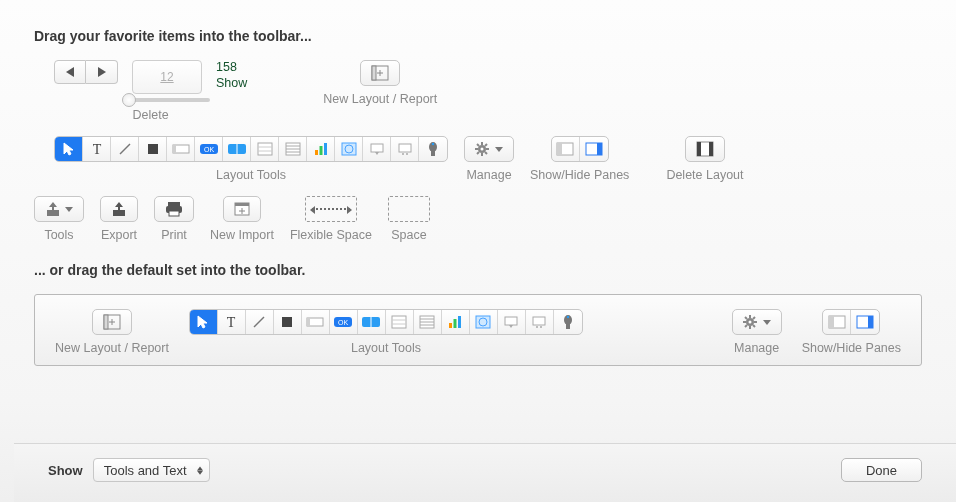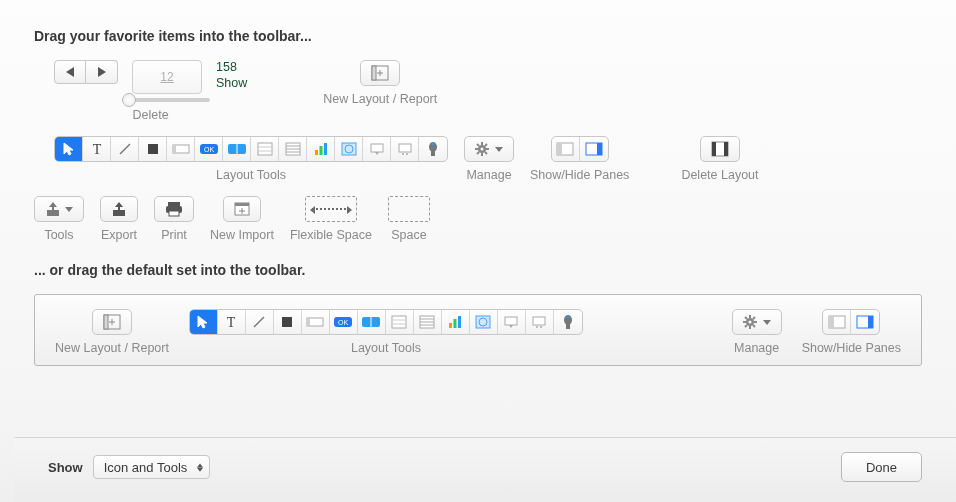--- a/index.html
+++ b/index.html
@@ -174,21 +174,21 @@
   position:absolute;
   right:6px; top:50%;
   transform: translateY(20%);
   width:0;height:0;
   border-left:3px solid transparent;
   border-right:3px solid transparent;
   border-top:4px solid #555;
 }
 .done-btn {
   margin-left: auto;
-  height: 30px;
+  height: 24px;
   padding: 0 24px;
   background: linear-gradient(#ffffff,#f0f0f0);
   border: 1px solid #b8b8b8;
   border-radius: 5px;
   font-size: 13px;
   display:flex; align-items:center;
 }
 
 
 .caret { margin-left:4px; width:0;height:0;border-left:4px solid transparent;border-right:4px solid transparent;border-top:5px solid #777; display:inline-block; }
@@ -369,21 +369,21 @@
         <div class="ico">
           <svg width="18" height="14">
               <rect x="1" y="1" width="16" height="12" fill="#fff" stroke="#2a7af1"></rect>
               <rect x="12" y="1" width="5" height="12" fill="#2a7af1"></rect>
             </svg>
         </div>
       </div>
       <div class="tool-label">Show/Hide Panes</div>
     </div>
 
-    <div class="tool-group" style="margin-left:36px;align-items:center;">
+    <div class="tool-group" style="margin-left:21px;align-items:center;">
       <div class="mini">
         <svg width="18" height="16">
           <rect x="1" y="1" width="16" height="14" fill="#fff" stroke="#8a8a8a"></rect>
           <rect x="1" y="1" width="4" height="14" fill="#444"></rect>
           <rect x="13" y="1" width="4" height="14" fill="#444"></rect>
         </svg>
       </div>
       <div class="tool-label">Delete Layout</div>
     </div>
   </div>
@@ -594,18 +594,18 @@
           </svg>
         </div>
     </div>
     <div class="tool-label">Show/Hide Panes</div>
   </div>
 </div>
 
 <div class="footer">
   <span style="font-weight:600;">Show</span>
   <div class="select">
-    <span>Icon and Tools</span>
+    <span>Tools and Text</span>
   </div>
   <div class="done-btn">
     <span>Done</span>
   </div>
 </div>
 
 </body></html>

